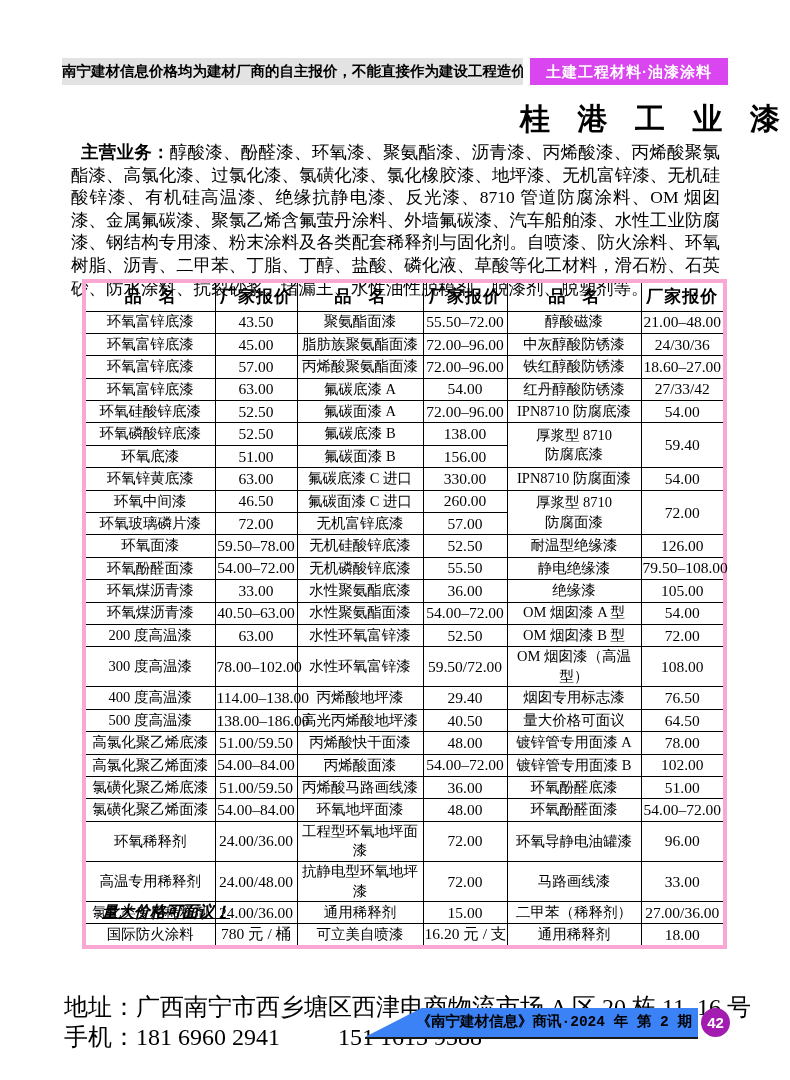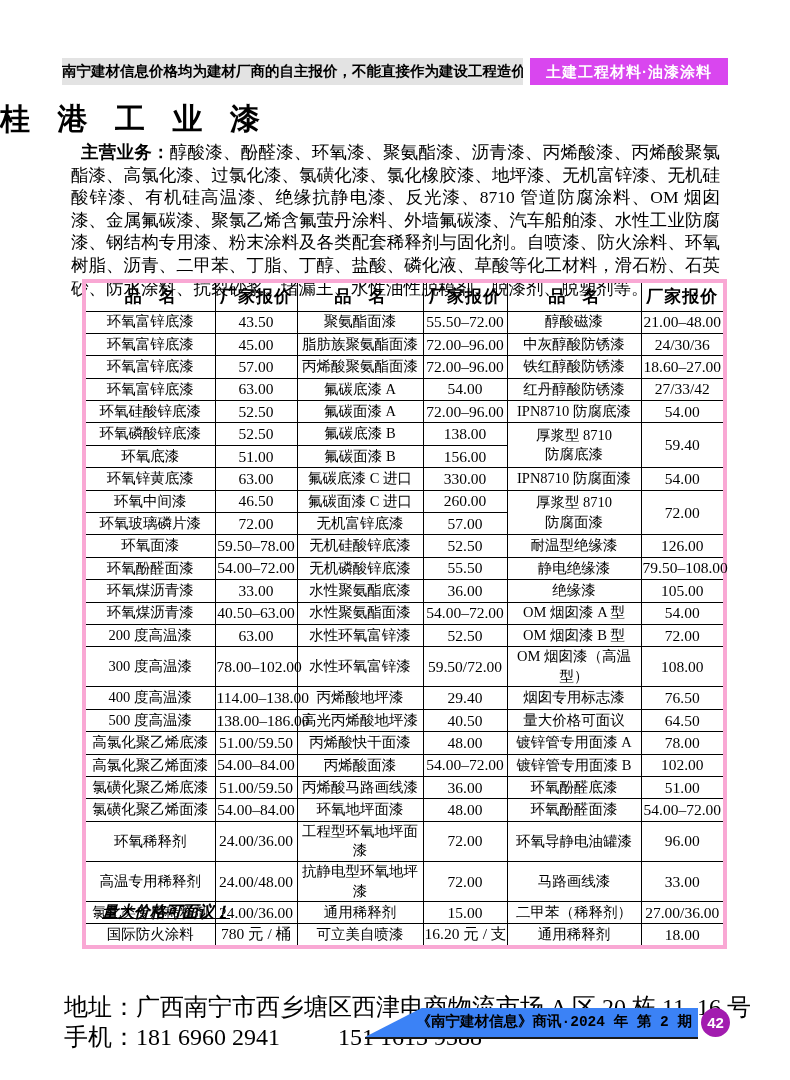--- a/index.html
+++ b/index.html
@@ -14,21 +14,21 @@
     font-family:"Liberation Sans","DejaVu Sans",sans-serif; font-weight:bold;
     font-size:14.5px; line-height:27px; text-align:center; white-space:nowrap; overflow:hidden;
   }
   .topbar .category {
     width:198px; background:#d946ef; color:#fff;
     font-family:"Liberation Sans","DejaVu Sans",sans-serif; font-weight:bold;
     font-size:15px; line-height:27px; text-align:center; letter-spacing:1px;
   }
 
   
-  .title { position:absolute; top:99px; left:0; right:0; text-align:left;
+  .title { position:absolute; top:99px; left:0; right:0; text-align:right;
     font-size:30px; font-weight:bold; letter-spacing:10px; }
 
   
   .business { position:absolute; top:141px; left:71px; width:649px;
     font-size:17.5px; line-height:22.6px; text-align:justify; text-indent:10px; }
   .business .biz-label { font-family:"Liberation Sans","DejaVu Sans",sans-serif; font-weight:bold; }
 
   
   table.price-table { position:absolute; top:279px; left:82px; width:641px;
     border-collapse:collapse; table-layout:fixed; border:4px solid #f9a8d4; }

